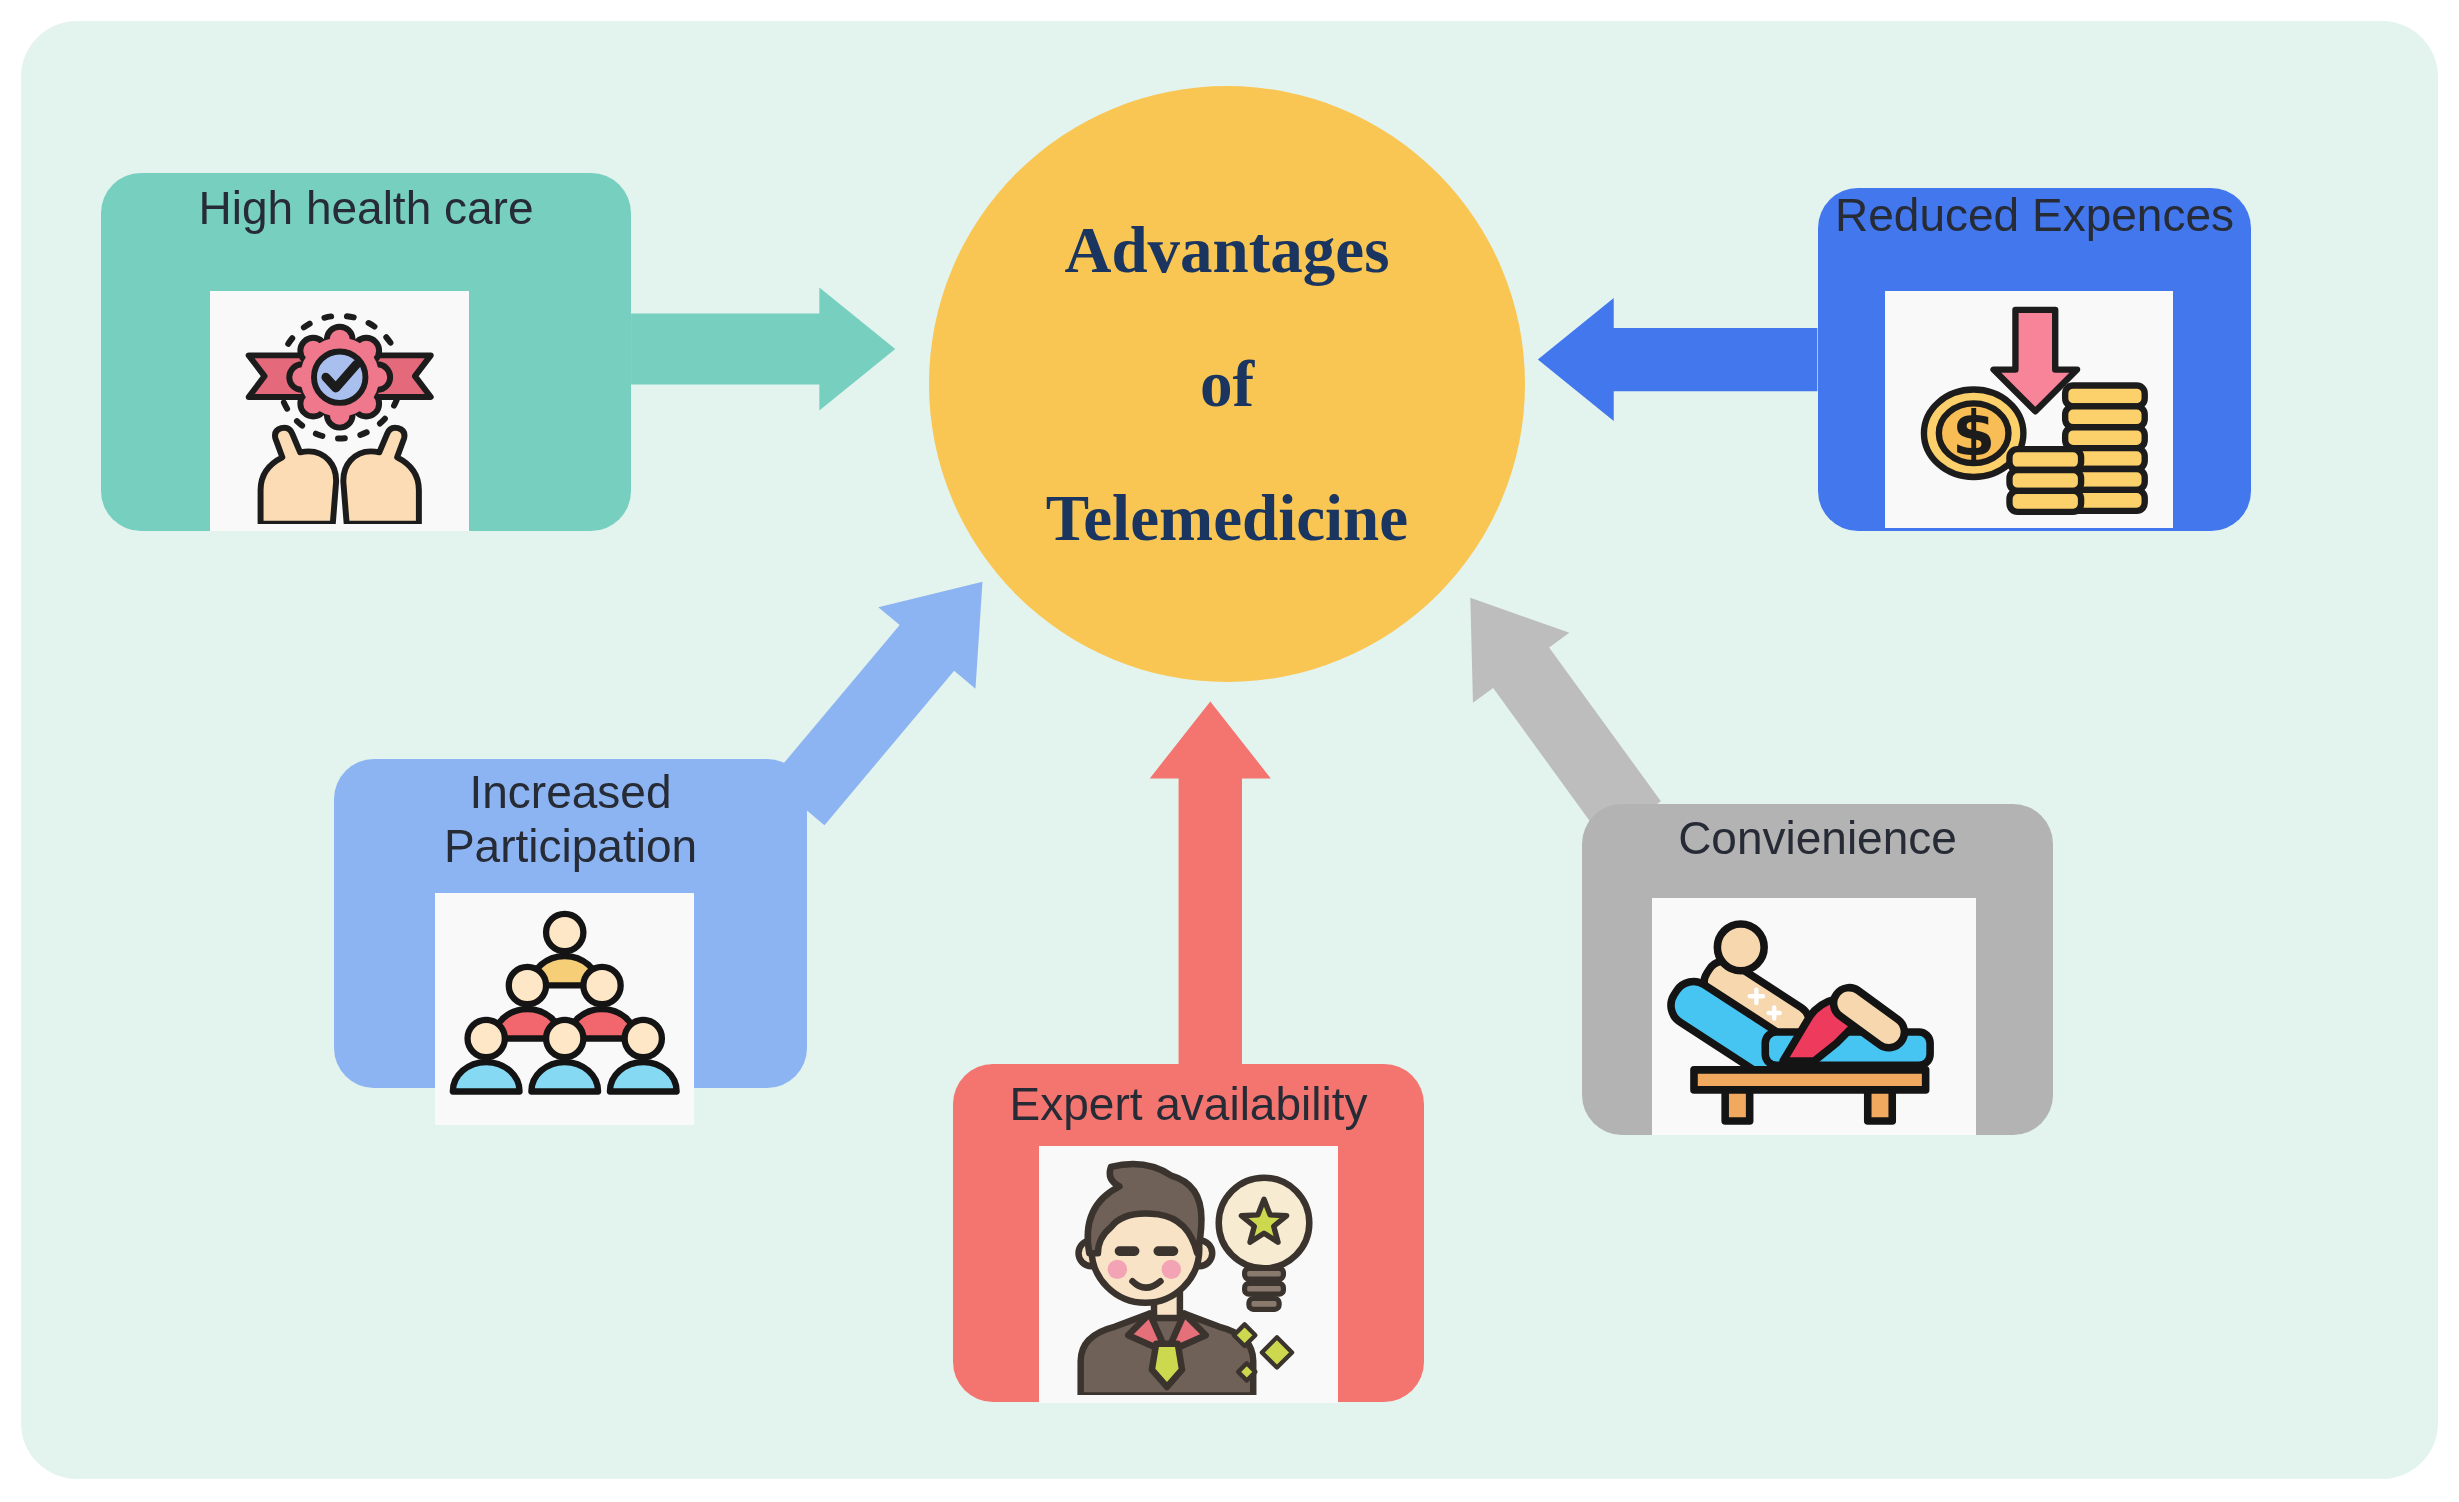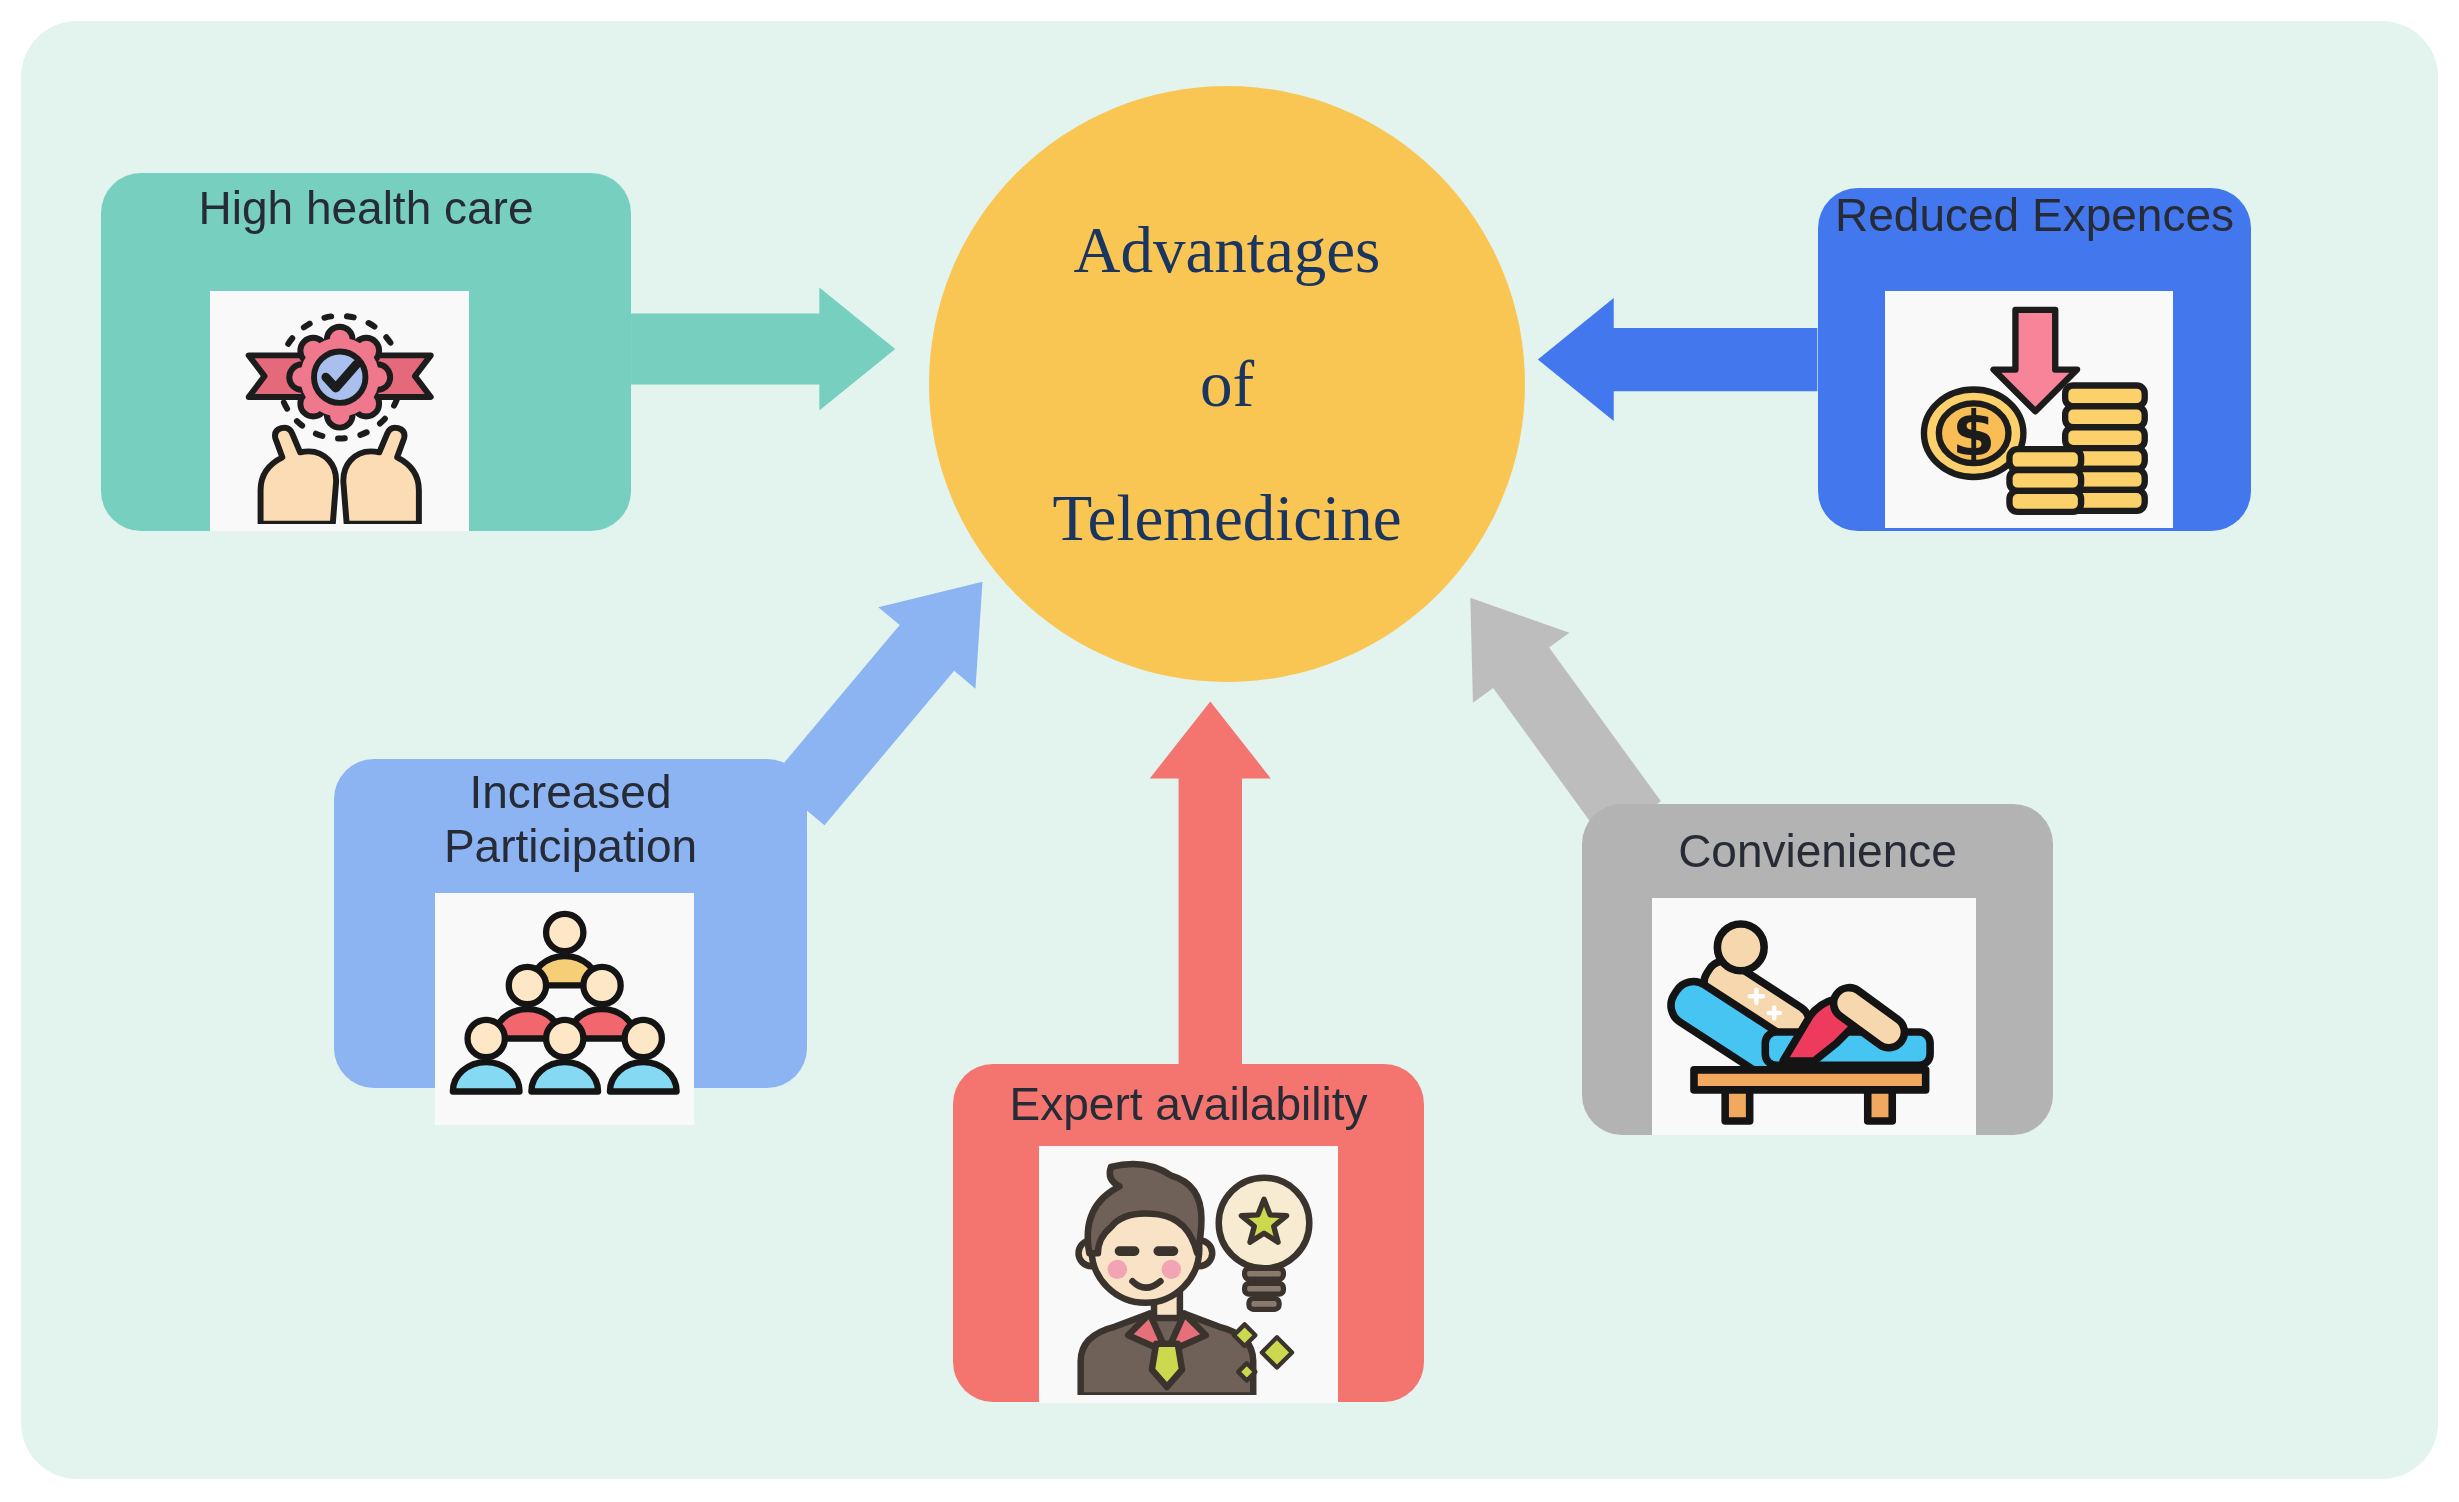--- a/index.html
+++ b/index.html
@@ -8,21 +8,21 @@
   .panel{position:absolute;left:21px;top:21px;width:2417px;height:1458px;border-radius:56px;}
   .arrows{position:absolute;left:0;top:0;pointer-events:none;}
   .node{position:absolute;border-radius:40px;}
   .node-label{width:100%;text-align:center;font-size:46px;line-height:54px;color:#262b36;}
   .node-label span{display:block;}
   .icon-panel{position:absolute;background:#f8f9f8;display:flex;align-items:center;justify-content:center;}
   .icon-panel svg{width:94%;height:94%;}
   .center-circle{position:absolute;left:929px;top:86px;width:596px;height:596px;border-radius:50%;
                  display:flex;flex-direction:column;align-items:center;justify-content:center;}
   .center-circle span{display:block;font-family:"Liberation Serif","DejaVu Serif",serif;
-                      font-weight:normal;font-size:65px;line-height:134px;color:#1a3560;text-align:center;}
+                      font-weight:bold;font-size:65px;line-height:134px;color:#1a3560;text-align:center;}
 </style>
 </head>
 <body>
 
 <div class="canvas">
 
   <div class="panel" style="background: rgb(227, 243, 238);"></div>
 
   <svg class="arrows" width="2459" height="1503" viewBox="0 0 2560 1564">
     <polygon transform="translate(657,363)" points="0,-37 196,-37 196,-64 275,0 196,64 196,37 0,37" fill="#77cfc0"></polygon>
@@ -148,21 +148,21 @@
           <rect x="90" y="67" width="14" height="5" rx="2" fill="#8a7a6e" stroke-width="2.4"></rect>
           <polygon points="88,79 93,84 88,89 83,84" fill="#ccd94f" stroke-width="2"></polygon>
           <polygon points="103,85 110,92 103,99 96,92" fill="#ccd94f" stroke-width="2"></polygon>
           <polygon points="89,97 93,101 89,105 85,101" fill="#ccd94f" stroke-width="2"></polygon>
         </g>
       </svg>
     </div>
   </div>
 
   <div class="node" style="left: 1582px; top: 804px; width: 471px; height: 331px; background: rgb(179, 179, 179);">
-    <div class="node-label" style="padding-top:20px">
+    <div class="node-label" style="padding-top:7px">
       <span>Convienience</span>
     </div>
     <div class="icon-panel" style="left:70px;top:94px;width:324px;height:237px">
       <svg viewBox="0 0 124 100">
         <g stroke="#141414" stroke-width="3.4" stroke-linejoin="round" stroke-linecap="round">
           <rect x="0" y="-9" width="52" height="18" rx="8" transform="translate(58,58) rotate(-147)" fill="#f6d7ae"></rect>
           <rect x="0" y="-10" width="60" height="20" rx="9" transform="translate(50,72) rotate(-147)" fill="#47c5f2"></rect>
           <circle cx="29" cy="19" r="10.5" fill="#f6d7ae"></circle>
           <rect x="40" y="57" width="74" height="15" rx="5" fill="#47c5f2"></rect>
           <path d="M48 70 L60 50 Q64 44 72 42 L84 50 L72 62 L62 70 Z" fill="#ee3a5c"></path>

